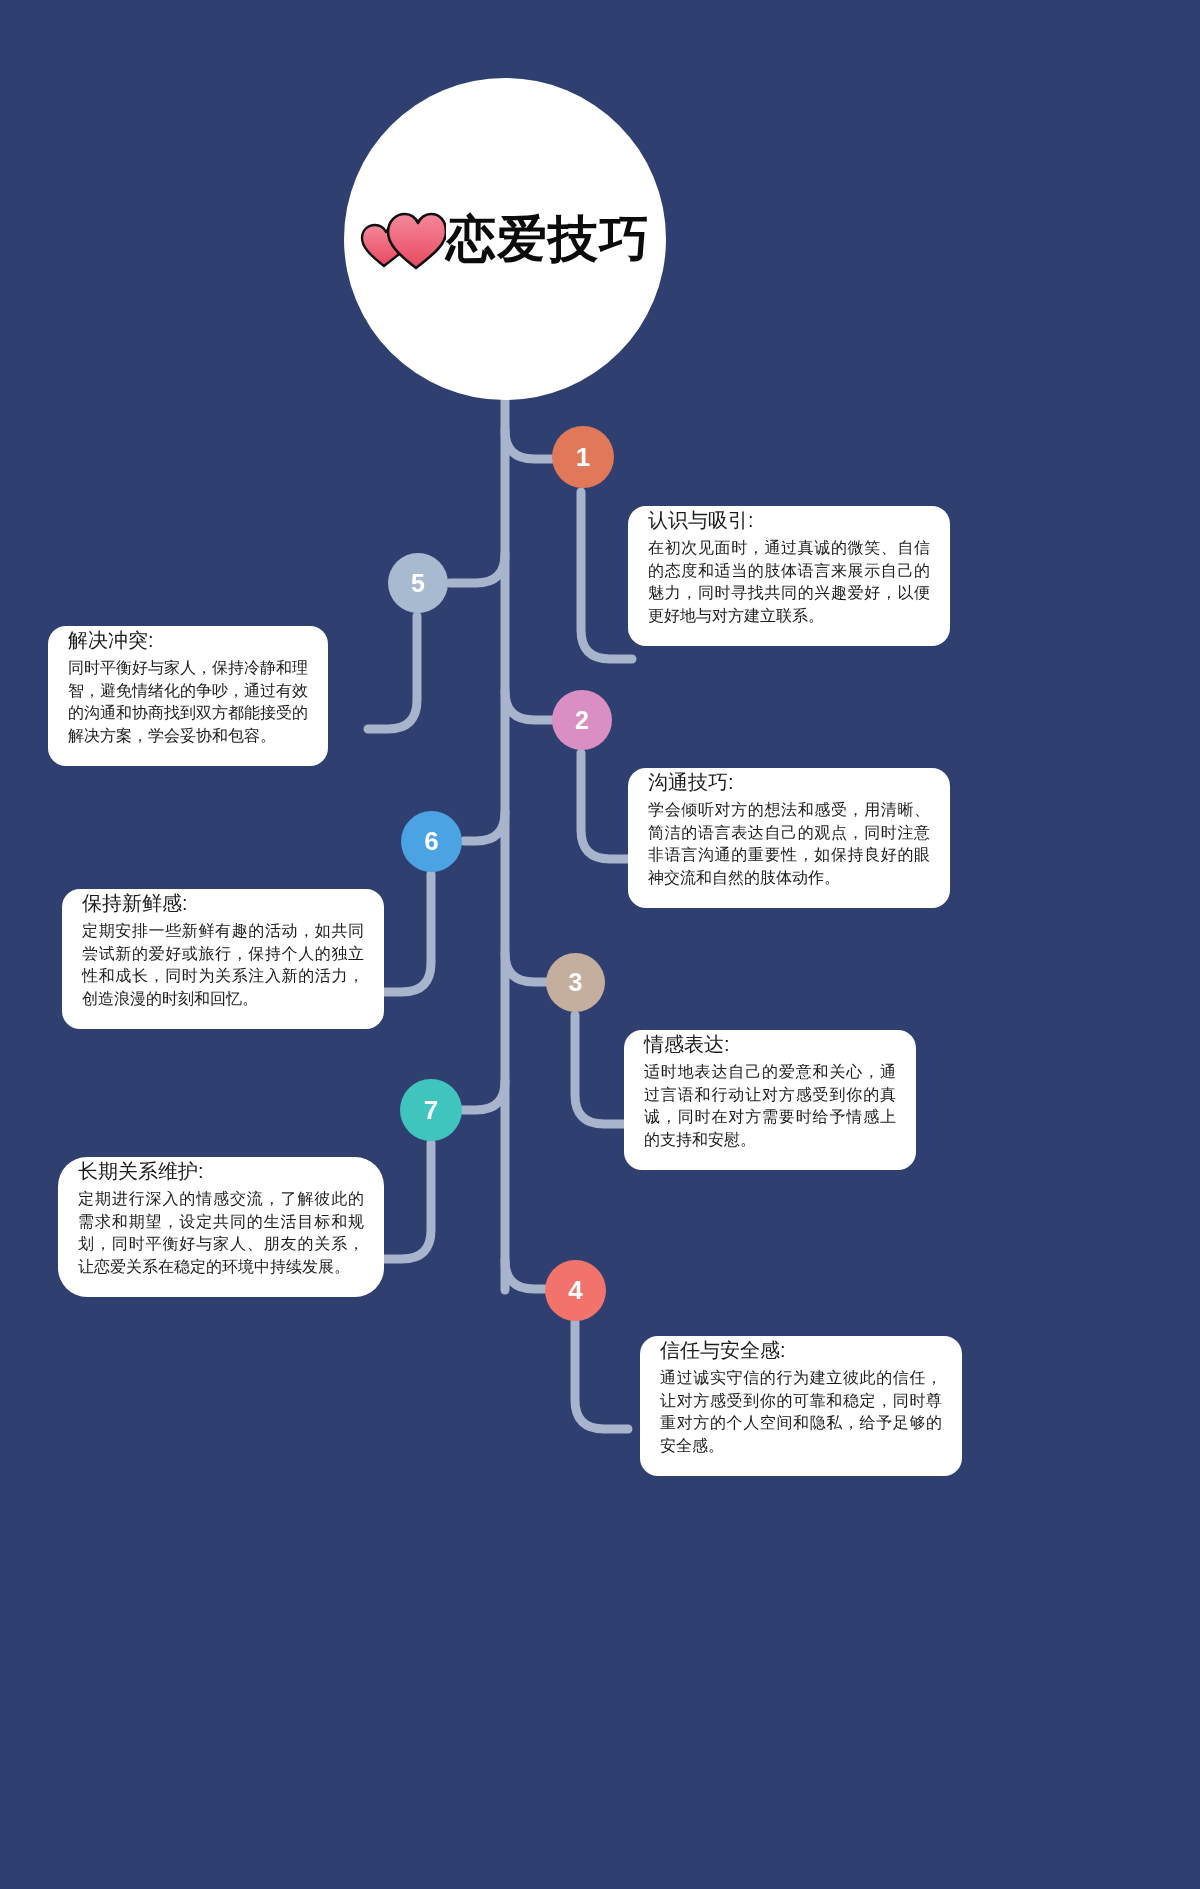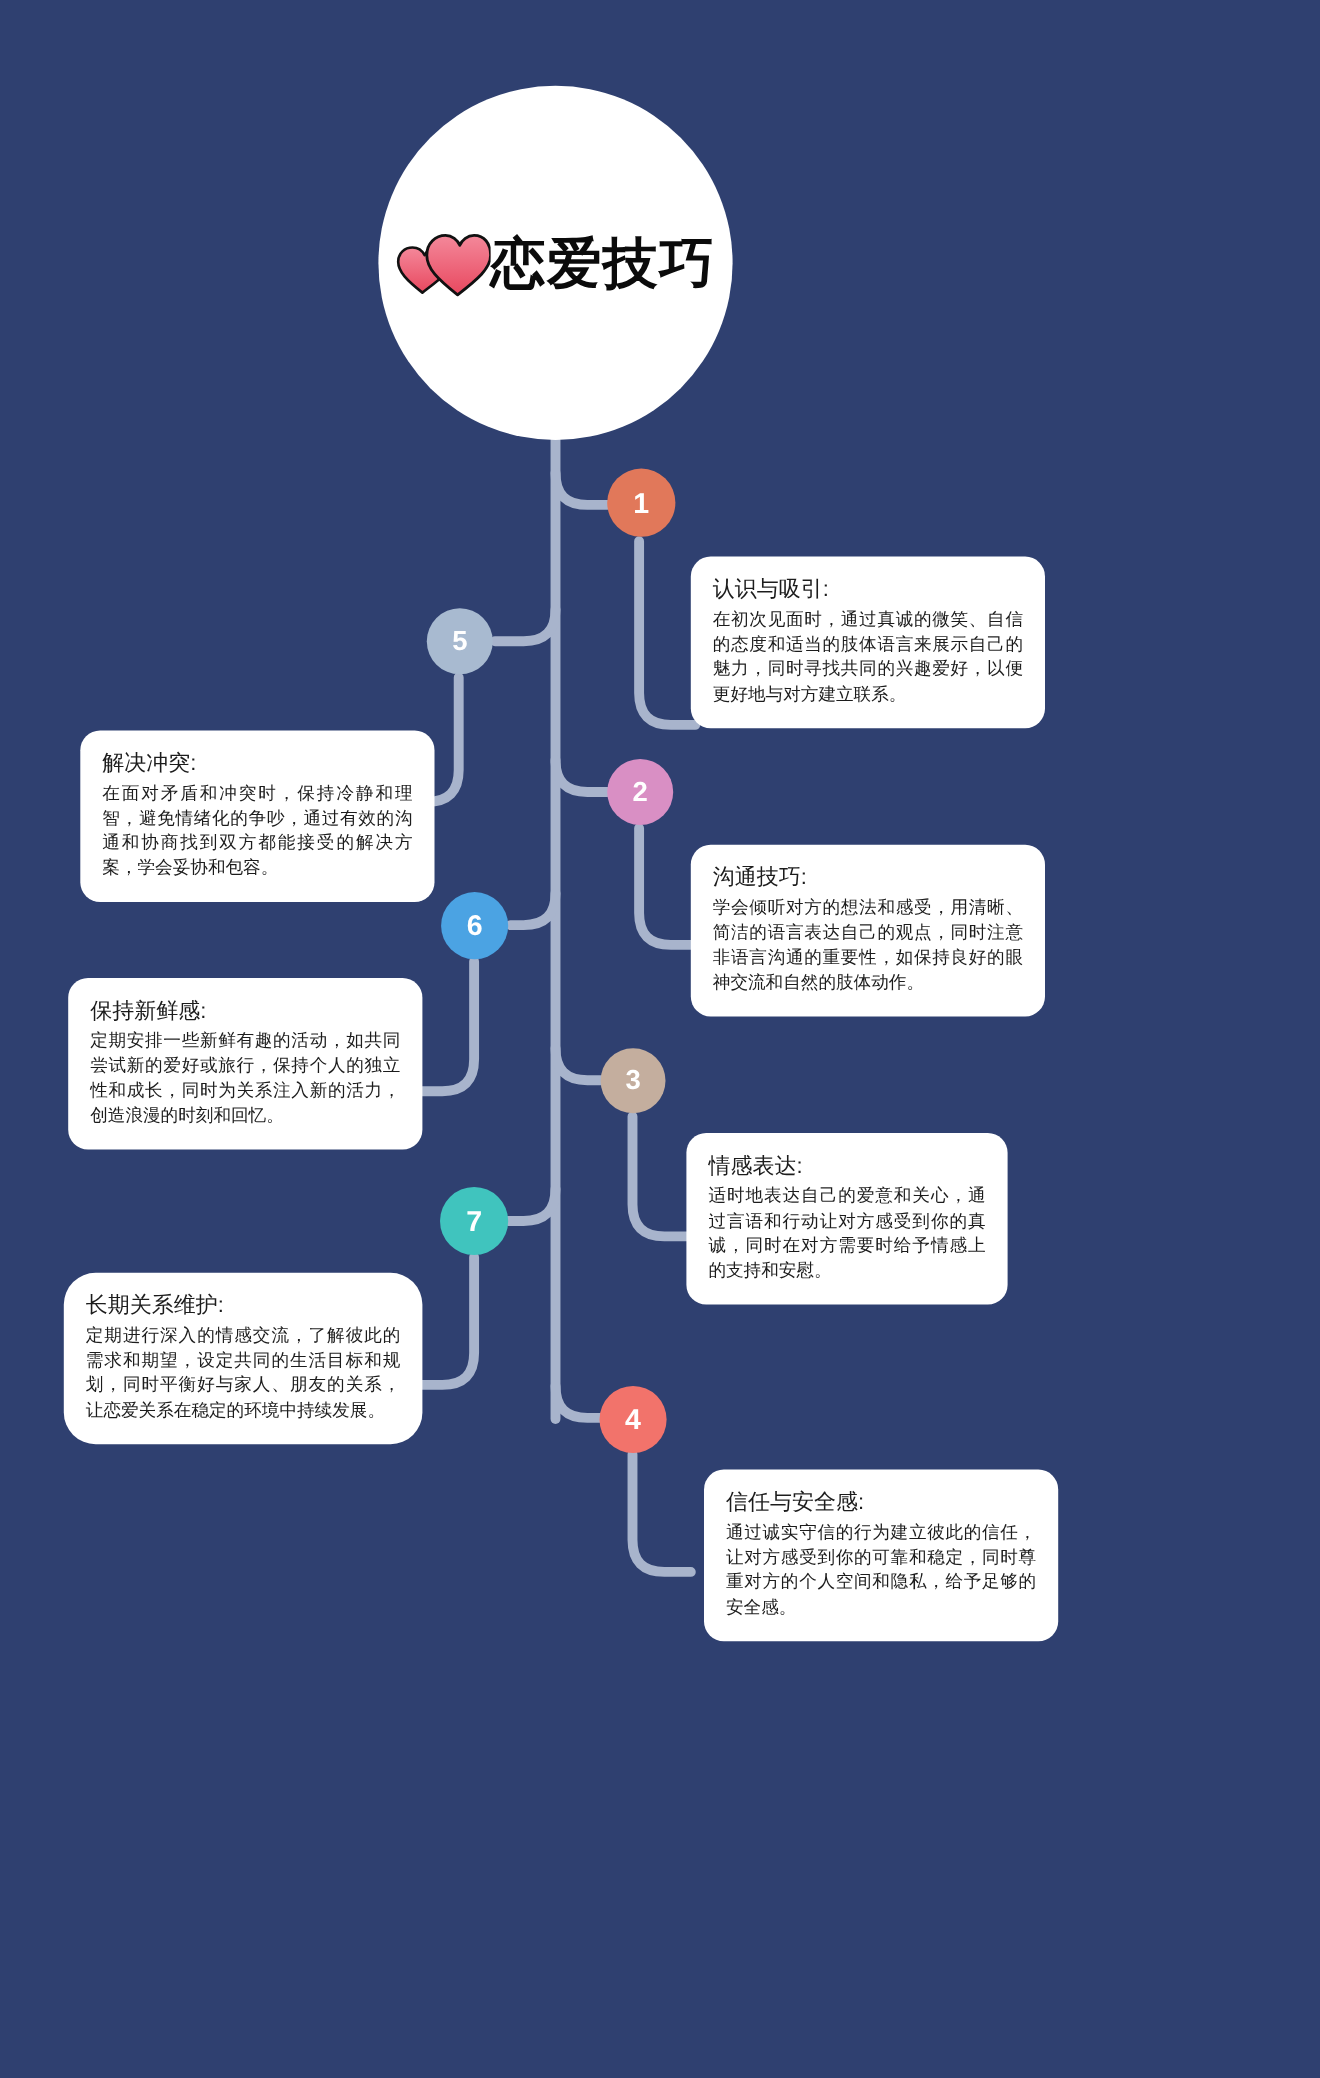--- a/index.html
+++ b/index.html
@@ -27,21 +27,21 @@
   
   .badge{
     position:absolute;border-radius:50%;
     display:flex;align-items:center;justify-content:center;
     color:#FFFFFF;font-weight:bold;
   }
 
   
   .card{
     position:absolute;background:#FFFFFF;border-radius:18px;
-    padding:16px 20px 18px 20px;
+    padding:0 20px 18px 20px;
     box-sizing:border-box;
     color:#1C1C1C;
   }
   .card-title{
     font-size:20px;line-height:1.45;color:#1C1C1C;
     margin:0 0 2px 0;white-space:nowrap;
   }
   .card-body{
     font-size:16px;line-height:1.42;color:#1C1C1C;
     margin:0;text-align:justify;text-justify:inter-ideograph;
@@ -123,23 +123,23 @@
   </div>
   <div class="badge" style="left:545px;top:1260px;width:61px;height:61px;font-size:26px;background:#F2736B;">
     <span>4</span>
   </div>
 
   <div class="card" style="left:628px;top:506px;width:322px;">
     <p class="card-title">认识与吸引:</p>
     <p class="card-body">在初次见面时，通过真诚的微笑、自信的态度和适当的肢体语言来展示自己的魅力，同时寻找共同的兴趣爱好，以便更好地与对方建立联系。</p>
   </div>
 
-  <div class="card" style="left:48px;top:664px;width:322px;margin-left:25px;">
+  <div class="card" style="left:48px;top:626px;width:280px;">
     <p class="card-title">解决冲突:</p>
-    <p class="card-body">在面对矛盾和冲突时，保持冷静和理智，避免情绪化的争吵，通过有效的沟通和协商找到双方都能接受的解决方案，学会妥协和包容。</p>
+    <p class="card-body">同时平衡好与家人，保持冷静和理智，避免情绪化的争吵，通过有效的沟通和协商找到双方都能接受的解决方案，学会妥协和包容。</p>
   </div>
 
   <div class="card" style="left:628px;top:768px;width:322px;">
     <p class="card-title">沟通技巧:</p>
     <p class="card-body">学会倾听对方的想法和感受，用清晰、简洁的语言表达自己的观点，同时注意非语言沟通的重要性，如保持良好的眼神交流和自然的肢体动作。</p>
   </div>
 
   <div class="card" style="left:62px;top:889px;width:322px;">
     <p class="card-title">保持新鲜感:</p>
     <p class="card-body">定期安排一些新鲜有趣的活动，如共同尝试新的爱好或旅行，保持个人的独立性和成长，同时为关系注入新的活力，创造浪漫的时刻和回忆。</p>

